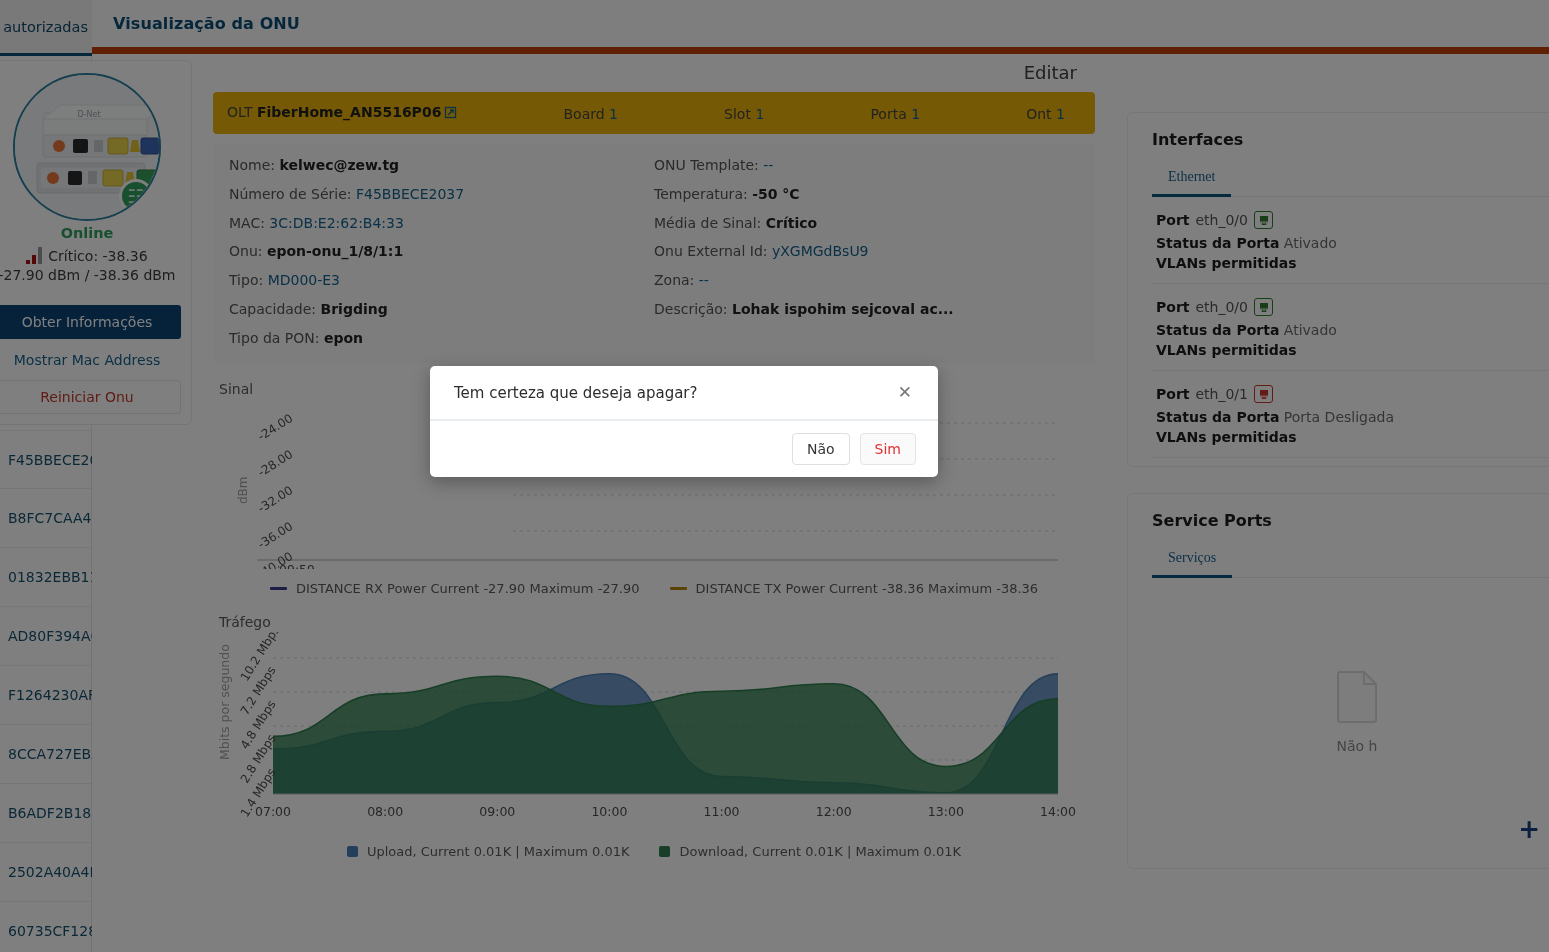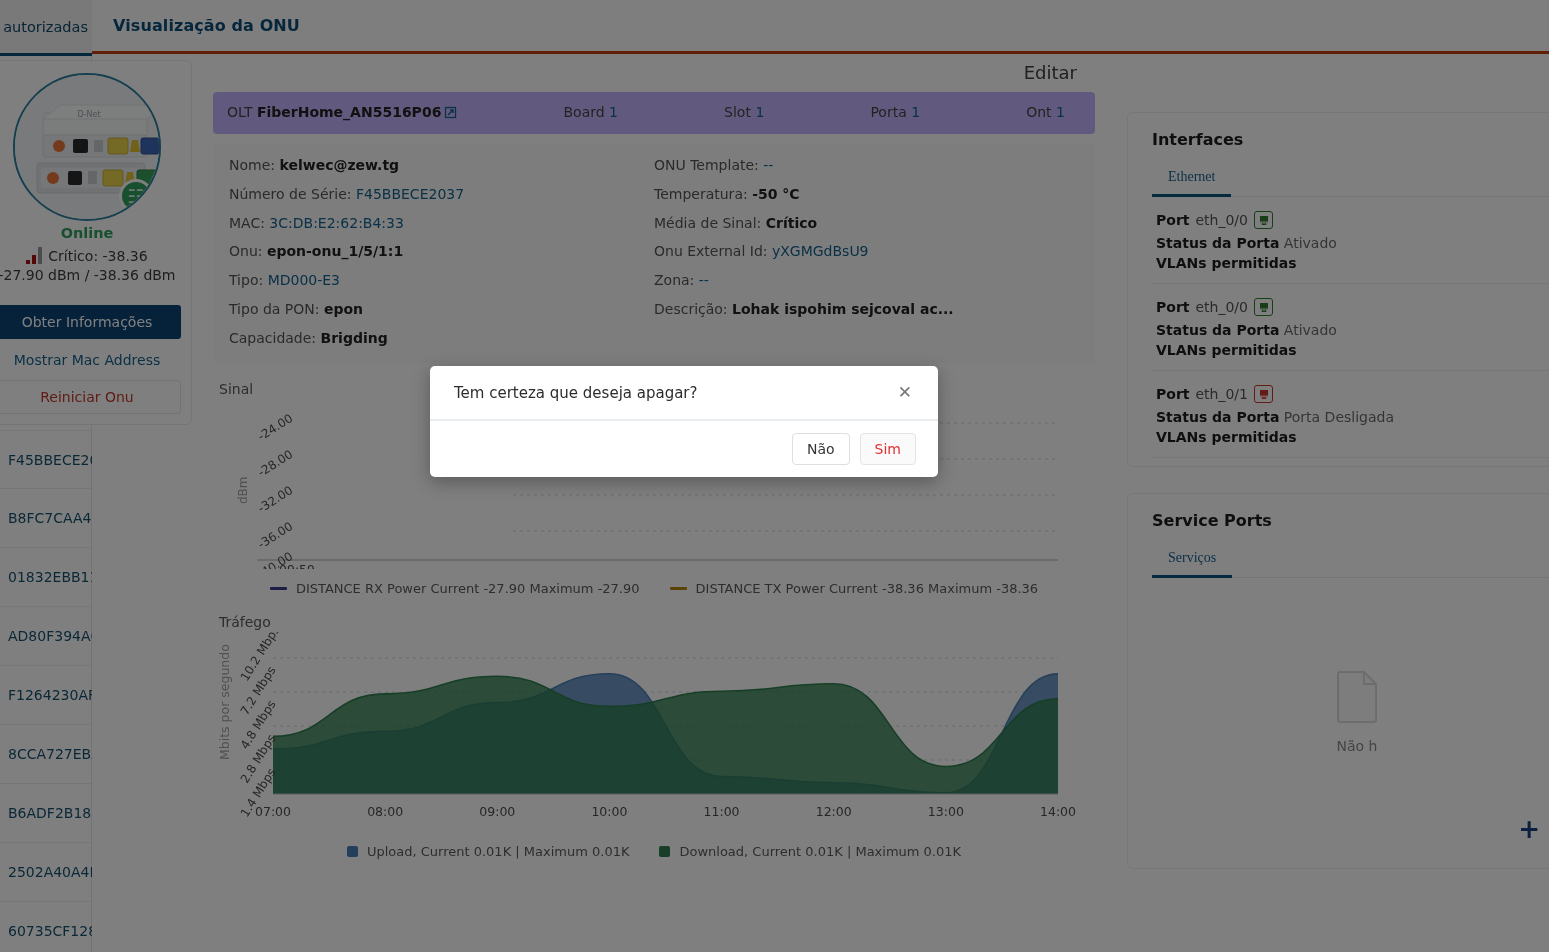--- a/index.html
+++ b/index.html
@@ -33,21 +33,21 @@
     height:59px; border-bottom:1px solid #e9ecef;
     display:flex; align-items:center; padding-left:8px;
     font-size:14px; color:#17506e; white-space:nowrap; overflow:hidden;
     cursor:pointer;
   }
   .rail-item:first-child { border-top:1px solid #e9ecef; }
 
   
   .page-header {
     position:absolute; left:92px; top:0; right:0; height:54px;
-    background:#fdfdfd; border-bottom:3px solid #c2410c;
+    background:#fdfdfd; border-bottom:7px solid #c2410c;
     display:flex; align-items:center; padding-left:21px;
   }
   .page-header h1 { margin:0; font-size:16px; font-weight:bold; color:#0d4e77; letter-spacing:.1px; }
 
   
   .device-card {
     position:absolute; left:-18px; top:60px; width:210px;
     background:#fff; border:1px solid #e6eaee; border-radius:6px;
     padding:12px 10px 10px; text-align:center;
   }
@@ -87,22 +87,22 @@
     background:#fff; color:#c0392b; border:1px solid #e4e7ea; border-radius:3px;
     font-size:14px; cursor:pointer; font-family:inherit;
   }
 
   
   .main-col { position:absolute; left:213px; top:62px; width:882px; }
   .edit-row { text-align:right; padding-right:18px; }
   .edit-link { color:#404040; font-size:18px; text-decoration:none; cursor:pointer;margin-left:12px; }
 
   .olt-strip {
-    margin-top:9px; background:#c4b5fd; border-radius:4px;
-    display:flex; align-items:flex-start; padding:12px 30px 12px 14px;
+    margin-top:9px; background:#eab308; border-radius:4px;
+    display:flex; align-items:flex-end; padding:12px 30px 12px 14px;
     font-size:14px; color:#444;
   }
   .olt-strip .seg { white-space:nowrap; }
   .olt-strip .seg:first-child { flex:0 0 auto; }
   .olt-strip .spacer { flex:1 1 auto; }
   .olt-strip b { color:#222; }
   .olt-strip .num { color:#17628c; }
   .ext-icon { display:inline-block; vertical-align:-2px; margin-left:3px; }
 
   .info-card {
@@ -296,24 +296,24 @@
           <span>Ont</span>
           <span class="num">1</span>
         </span>
       </div>
 
       <div class="info-card">
         <div class="info-col" id="info-left">
             <p><span>Nome: </span><b>kelwec@zew.tg</b></p>
             <p><span>Número de Série: </span><span class="lk">F45BBECE2037</span></p>
             <p><span>MAC: </span><span class="lk">3C:DB:E2:62:B4:33</span></p>
-            <p><span>Onu: </span><b>epon-onu_1/5/1:1</b></p>
+            <p><span>Onu: </span><b>epon-onu_1/8/1:1</b></p>
             <p><span>Tipo: </span><span class="lk">MD000-E3</span></p>
+            <p><span>Capacidade: </span><b>Brigding</b></p>
             <p><span>Tipo da PON: </span><b>epon</b></p>
-            <p><span>Capacidade: </span><b>Brigding</b></p>
           </div>
         <div class="info-col" id="info-right">
             <p><span>ONU Template: </span><span class="lk">--</span></p>
             <p><span>Temperatura: </span><b>-50 °C</b></p>
             <p><span>Média de Sinal: </span><b>Crítico</b></p>
             <p><span>Onu External Id: </span><span class="lk">yXGMGdBsU9</span></p>
             <p><span>Zona: </span><span class="lk">--</span></p>
             <p><span>Descrição: </span><b>Lohak ispohim sejcoval ac...</b></p>
           </div>
       </div>

